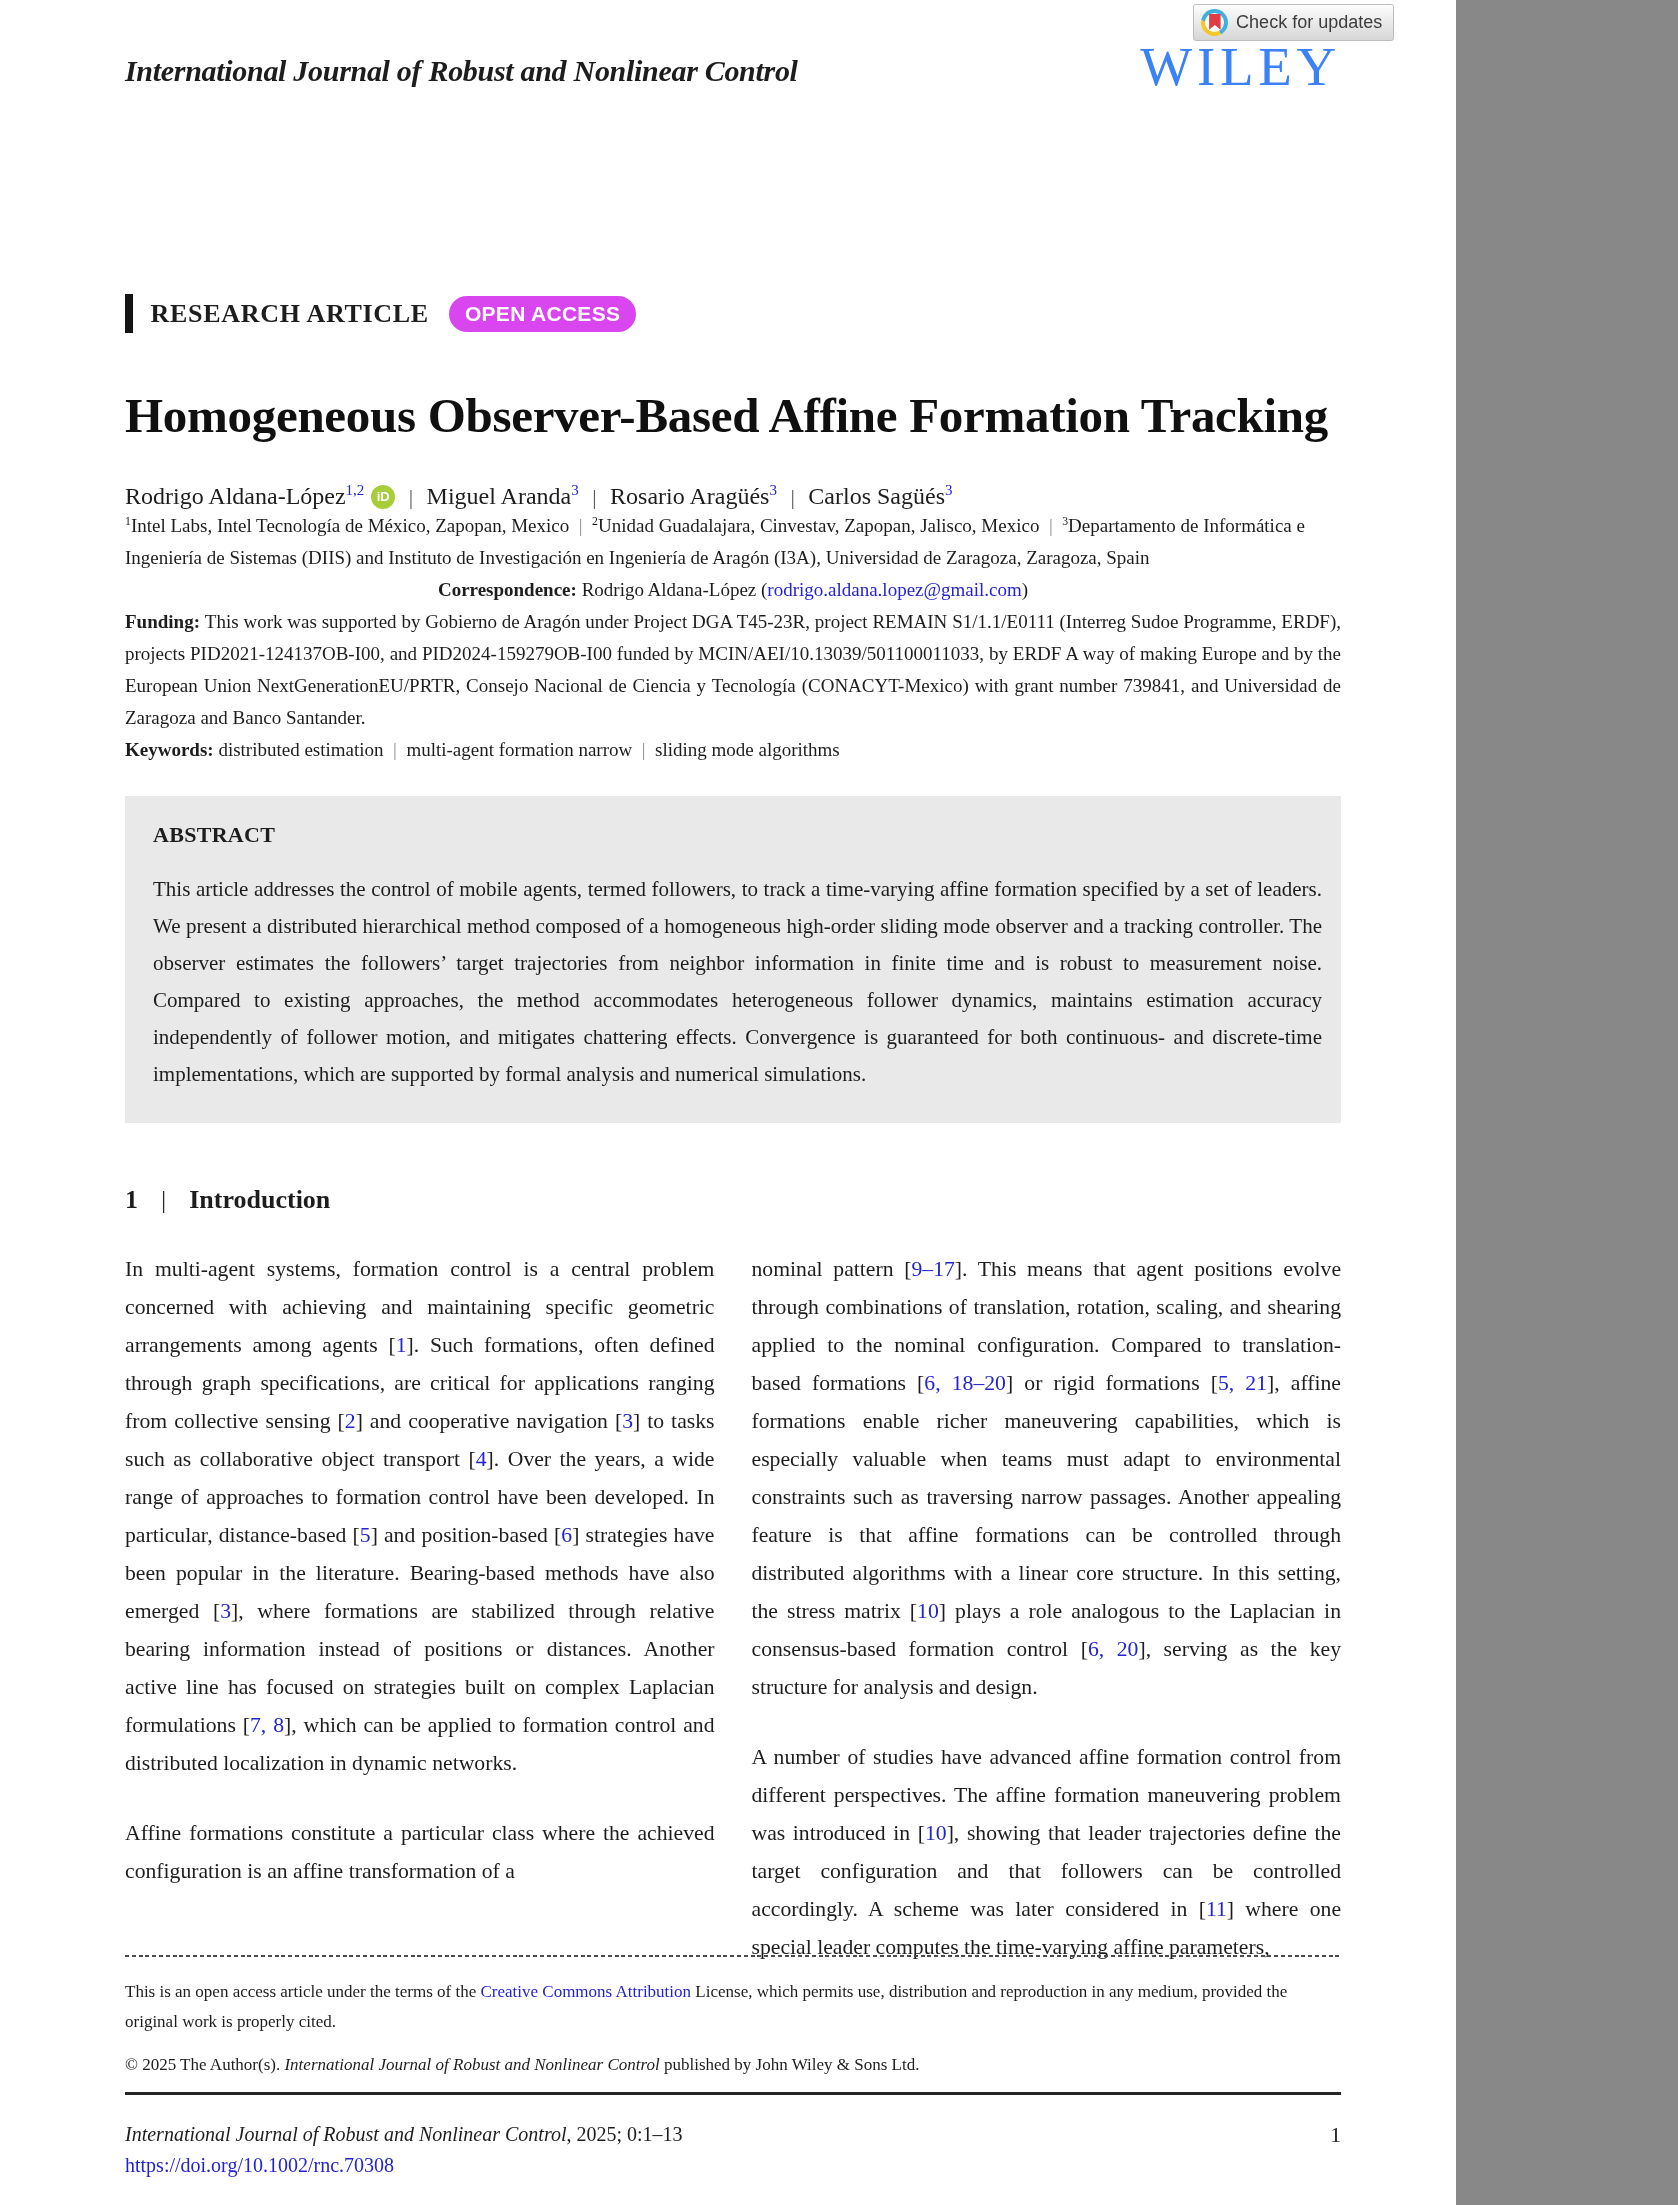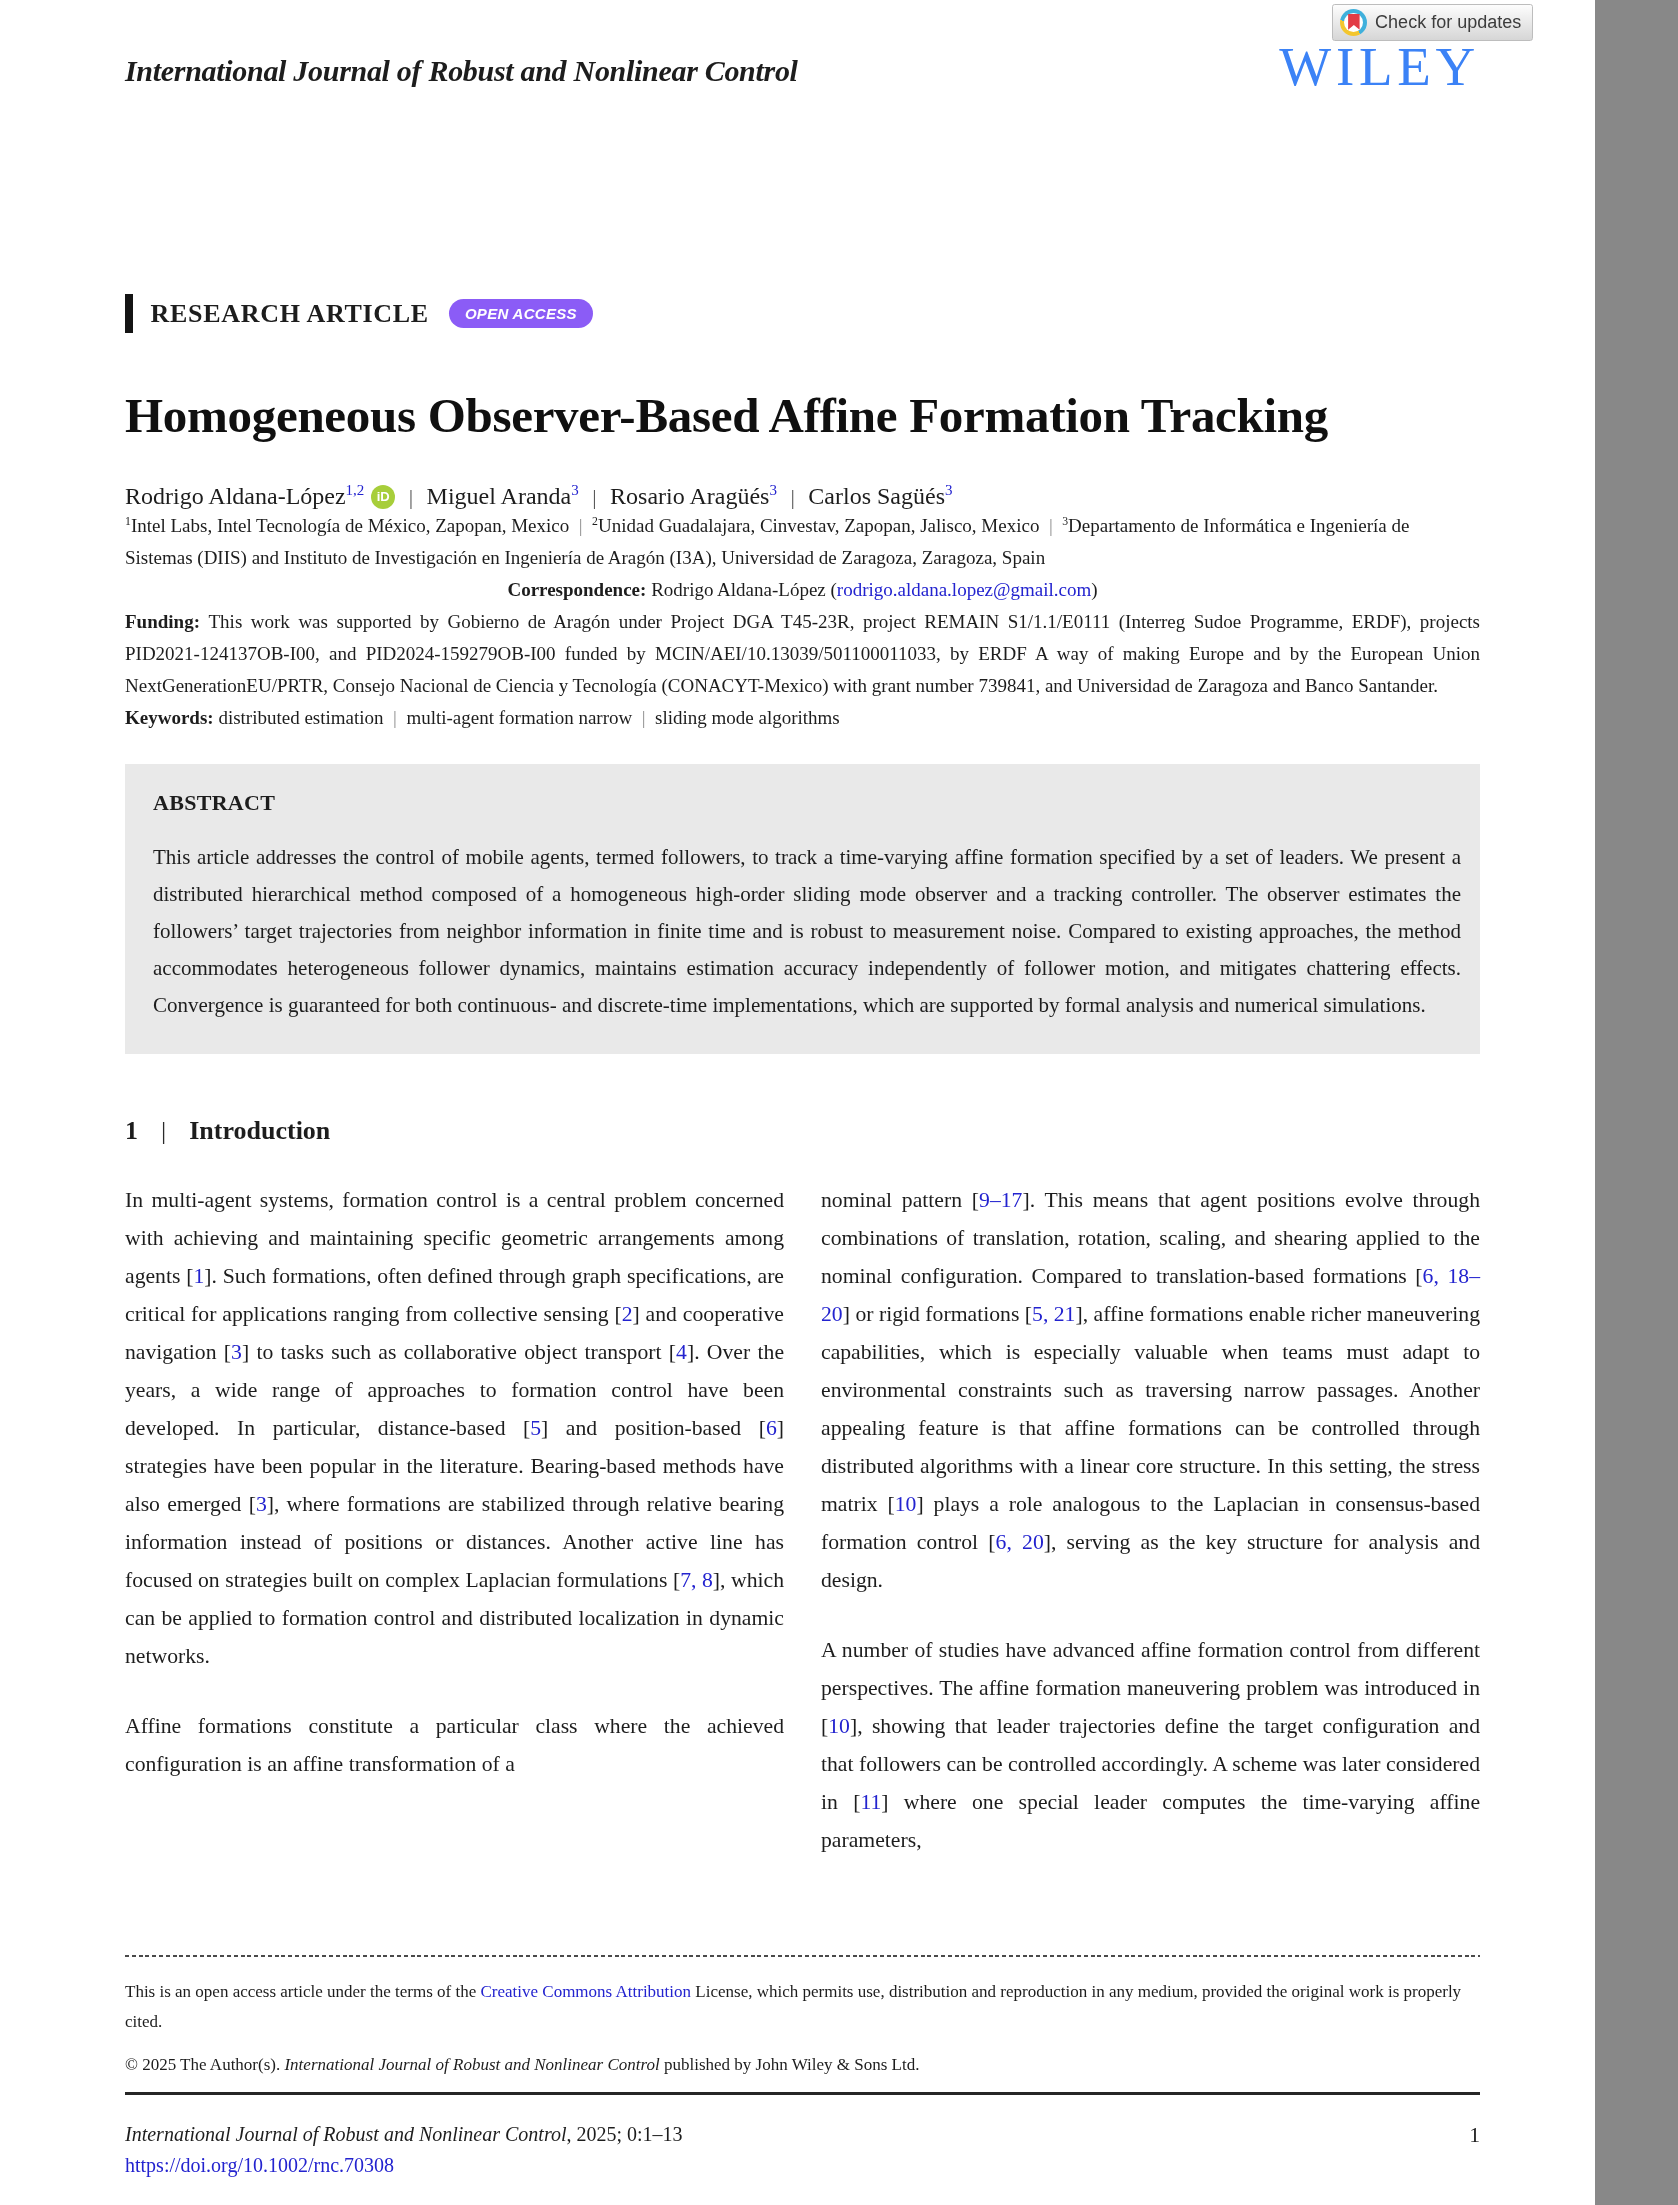--- a/index.html
+++ b/index.html
@@ -1,18 +1,18 @@
 <!DOCTYPE html>
 <html style="font-size:10.8px"><head>
 <meta charset="utf-8">
 <style>
   html,body{margin:0;padding:0;background:#888;}
   .page{
     position:relative;
-    width:1595px;height:2205px;
+    width:1456px;height:2205px;
     background:#ffffff;
     box-sizing:border-box;
     padding:0 115px 0 125px;
     font-family:"Liberation Serif", serif;
     color:#1d1d1d;
     overflow:hidden;
   }
   
   .check-badge{
     position:absolute;top:4px;right:62px;
@@ -29,23 +29,23 @@
   .crossmark::after{content:"";position:absolute;left:8px;top:4.7px;width:11.5px;height:16px;
     background:#e23b45;clip-path:polygon(0 0,100% 0,100% 100%,50% 70%,0 100%);}
   
   .journal-header{padding-top:39px;display:flex;justify-content:space-between;align-items:flex-start;}
   .journal-name{font-size:30px;font-weight:bold;font-style:italic;letter-spacing:-0.3px;padding-top:15px;}
   .wiley-logo{font-family:"Liberation Serif", serif;font-size:55px;font-weight:500;letter-spacing:4.7px;color:#3b82f6;line-height:1;}
   
   .article-row{margin-top:200px;display:flex;align-items:center;}
   .type-bar{width:8px;height:39px;background:#141414;margin-right:17.6px;flex:none;}
   .article-type{font-size:26px;font-weight:bold;letter-spacing:0.7px;}
-  .oa-pill{margin-left:20px;background:#8b5cf6;color:#fff;border-radius:676px;
+  .oa-pill{margin-left:20px;background:#d946ef;color:#fff;border-radius:676px;
     padding:6px 16px;font-family:"Liberation Sans", sans-serif;font-weight:bold;
-    font-size:15px;letter-spacing:0.3px;font-style:italic;}
+    font-size:21px;letter-spacing:0.3px;}
   
   .title{margin:54px 0 0 0;font-size:49px;font-weight:bold;color:#101010;letter-spacing:-0.3px;}
   .authors{margin-top:39px;font-size:24px;display:flex;align-items:center;flex-wrap:wrap;}
   .author-sup{vertical-align:super;font-size:15px;color:#2323cf;line-height:0;}
   .author-sep{color:#5a5a5a;padding:0 13.5px;font-size:22px;}
   .orcid{width:24px;height:24px;border-radius:50%;background:#a7ce3a;color:#fff;
     display:inline-flex;align-items:center;justify-content:center;
     font-family:"Liberation Sans", sans-serif;font-size:13px;font-weight:bold;
     margin-left:6.8px;cursor:pointer;}
   .meta{font-size:19px;line-height:32px;}

